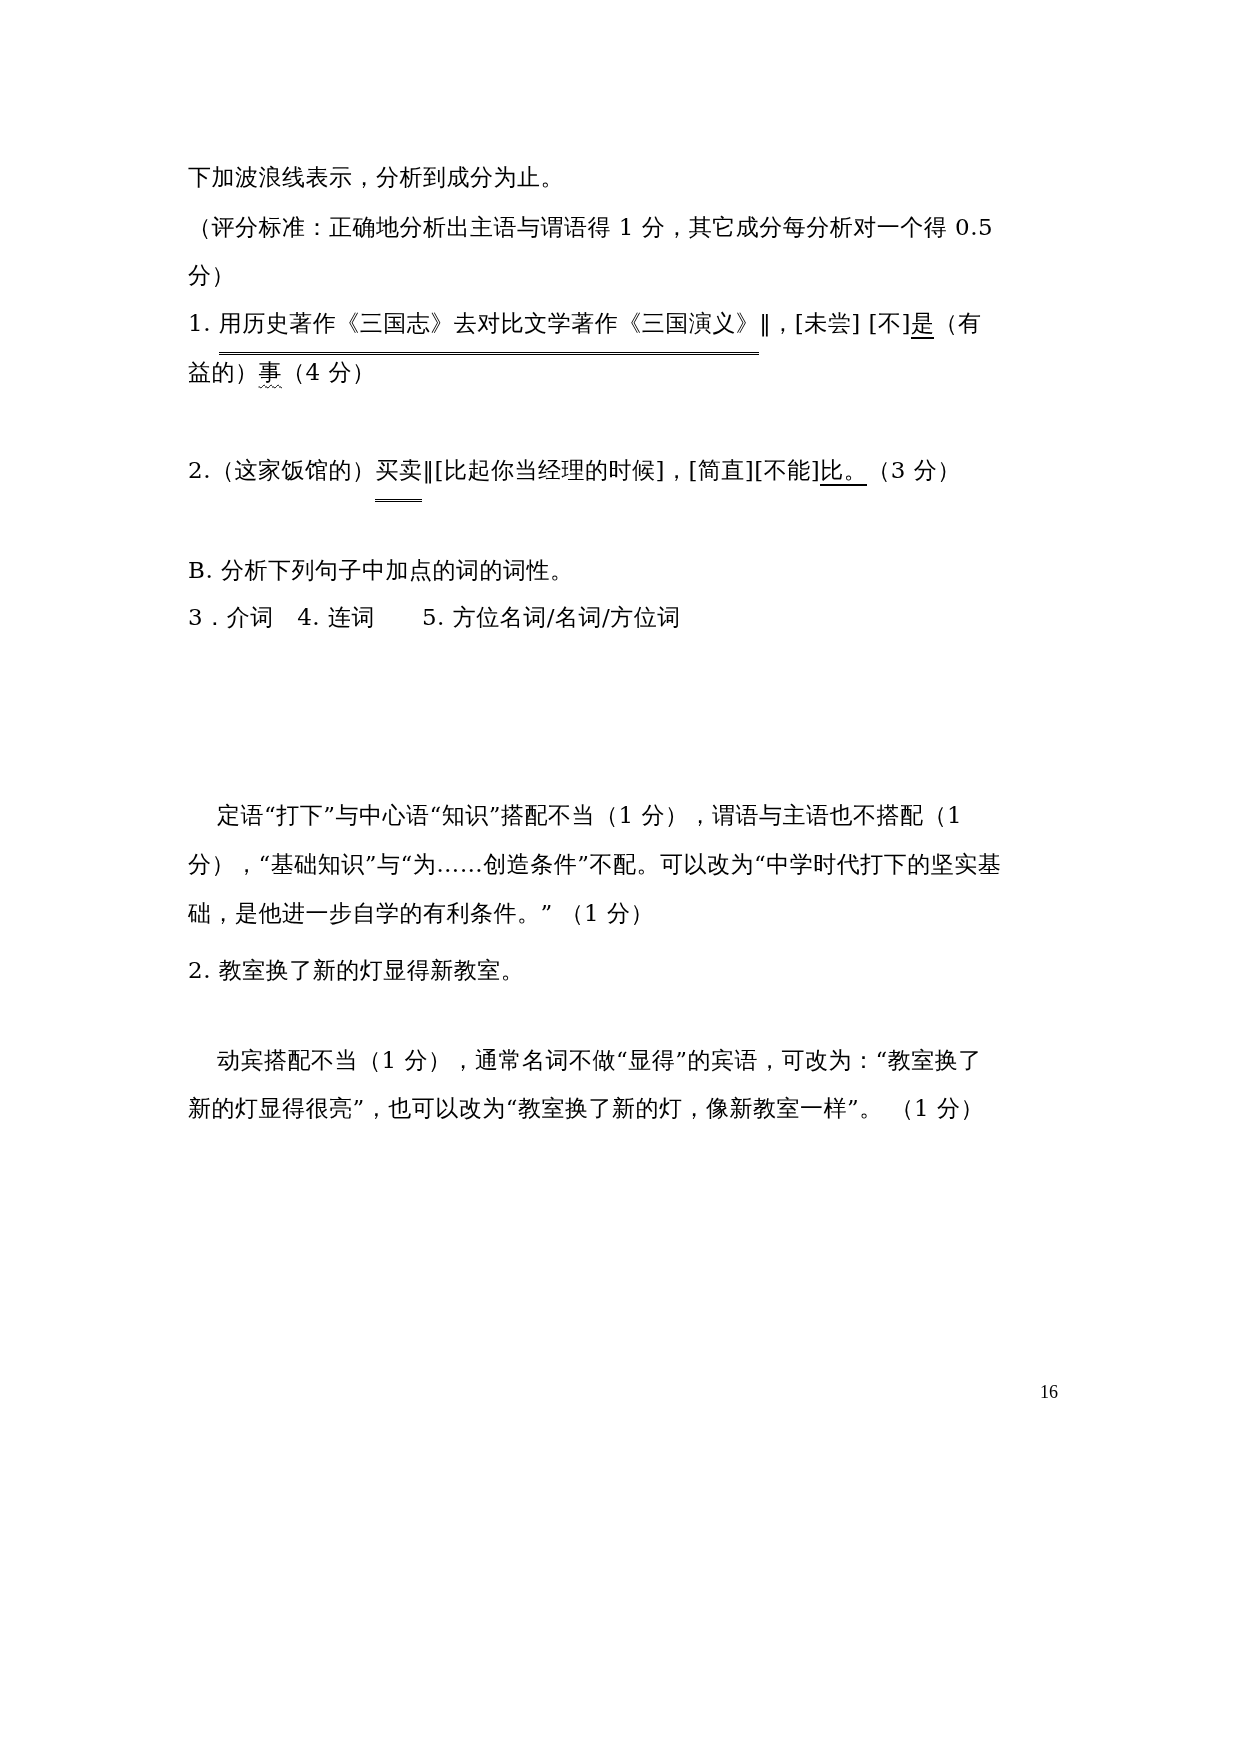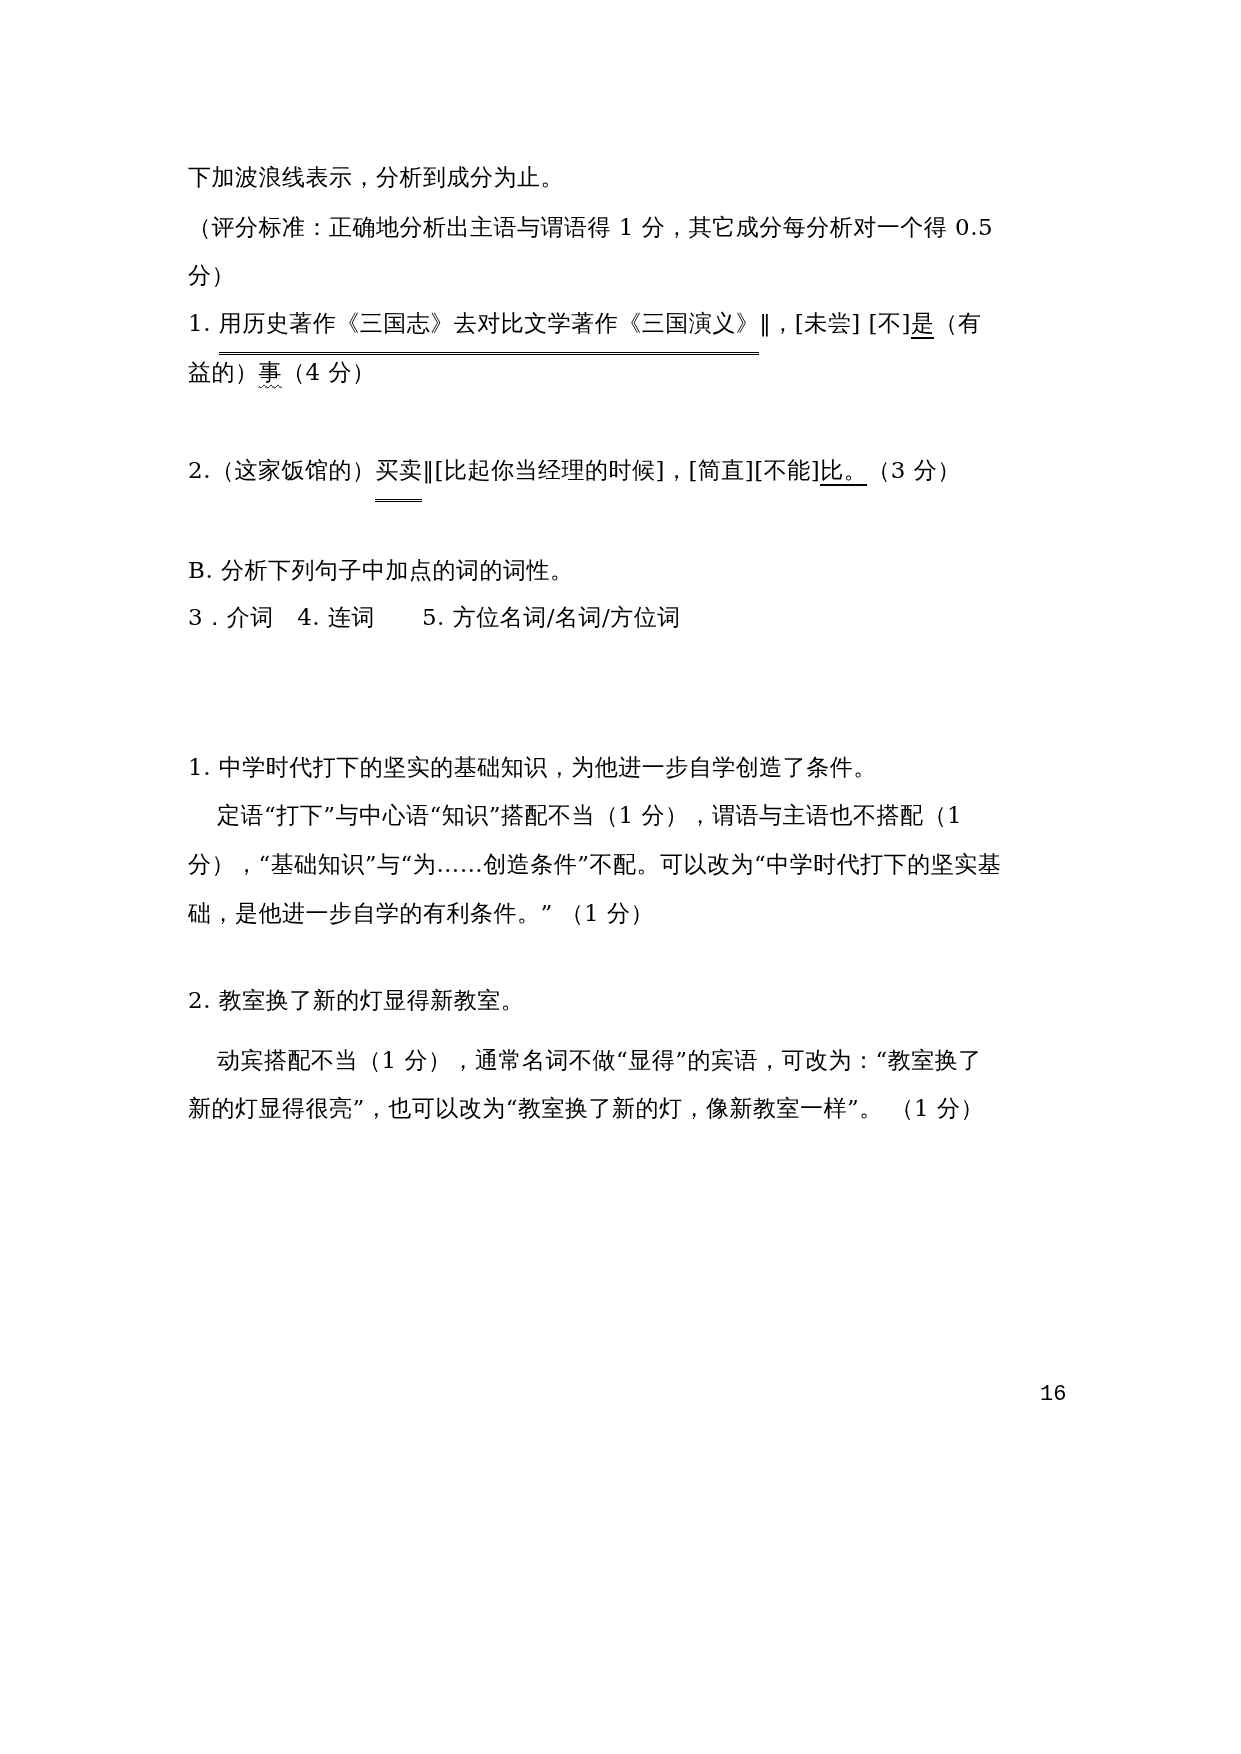--- a/index.html
+++ b/index.html
@@ -4,21 +4,21 @@
 <style>
   html, body { margin: 0; padding: 0; background: #ffffff; }
   body { width: 1241px; height: 1754px; position: relative; overflow: hidden;
          font-family: "DejaVu Serif", "Liberation Serif", serif; color: #000; }
   .page { position: absolute; left: 0; top: 0; width: 1241px; height: 1754px; background: #fff; }
   .line { position: absolute; left: 188px; font-size: 23px; line-height: 30px; white-space: nowrap; letter-spacing: 0.5px; }
   .indent { left: 217px; }
   .u2 { border-bottom: 3px double #000; padding-bottom: 16px; }
   .u1 { border-bottom: 2px solid #000; padding-bottom: 1px; }
   .wavy { text-decoration: underline wavy #000; text-decoration-thickness: 1px; text-underline-offset: 4px; }
-  .page-number { position: absolute; left: 1040px; top: 1382px; font-size: 22px; font-family: Liberation Mono, monospace; }
+  .page-number { position: absolute; left: 1040px; top: 1382px; font-size: 18px; font-family: Liberation Serif, serif; }
 </style>
 </head>
 <body>
 
 <div class="page">
 
   <div class="line" style="top:162px">下加波浪线表示，分析到成分为止。</div>
   <div class="line" style="top:212px">（评分标准：正确地分析出主语与谓语得 1 分，其它成分每分析对一个得 0.5</div>
   <div class="line" style="top:260px">分）</div>
 
@@ -29,23 +29,22 @@
     <span>益的）</span><span class="wavy">事</span><span>（4 分）</span>
   </div>
 
   <div class="line" style="top:455px">
     <span>2.</span><span>（这家饭馆的）</span><span class="u2">买卖</span><span>‖</span><span>[比起你当经理的时候]，[简直][不能]</span><span class="u1">比。</span><span>（3 分）</span>
   </div>
 
   <div class="line" style="top:555px">B. 分析下列句子中加点的词的词性。</div>
   <div class="line" style="top:602px">3．介词　4. 连词　　5. 方位名词/名词/方位词</div>
 
-  <div class="line" style="top:752px">1. 中学时代打下的坚实的基础知识，为他进一步自学创造了条件。</div>
   <div class="line indent" style="top:800px">定语“打下”与中心语“知识”搭配不当（1 分），谓语与主语也不搭配（1</div>
   <div class="line" style="top:849px">分），“基础知识”与“为……创造条件”不配。可以改为“中学时代打下的坚实基</div>
   <div class="line" style="top:898px">础，是他进一步自学的有利条件。” （1 分）</div>
 
-  <div class="line" style="top:985px">2. 教室换了新的灯显得新教室。</div>
+  <div class="line" style="top:955px">2. 教室换了新的灯显得新教室。</div>
   <div class="line indent" style="top:1045px">动宾搭配不当（1 分），通常名词不做“显得”的宾语，可改为：“教室换了</div>
   <div class="line" style="top:1093px">新的灯显得很亮”，也可以改为“教室换了新的灯，像新教室一样”。 （1 分）</div>
 
   <div class="page-number">16</div>
 </div>
 
 </body></html>

